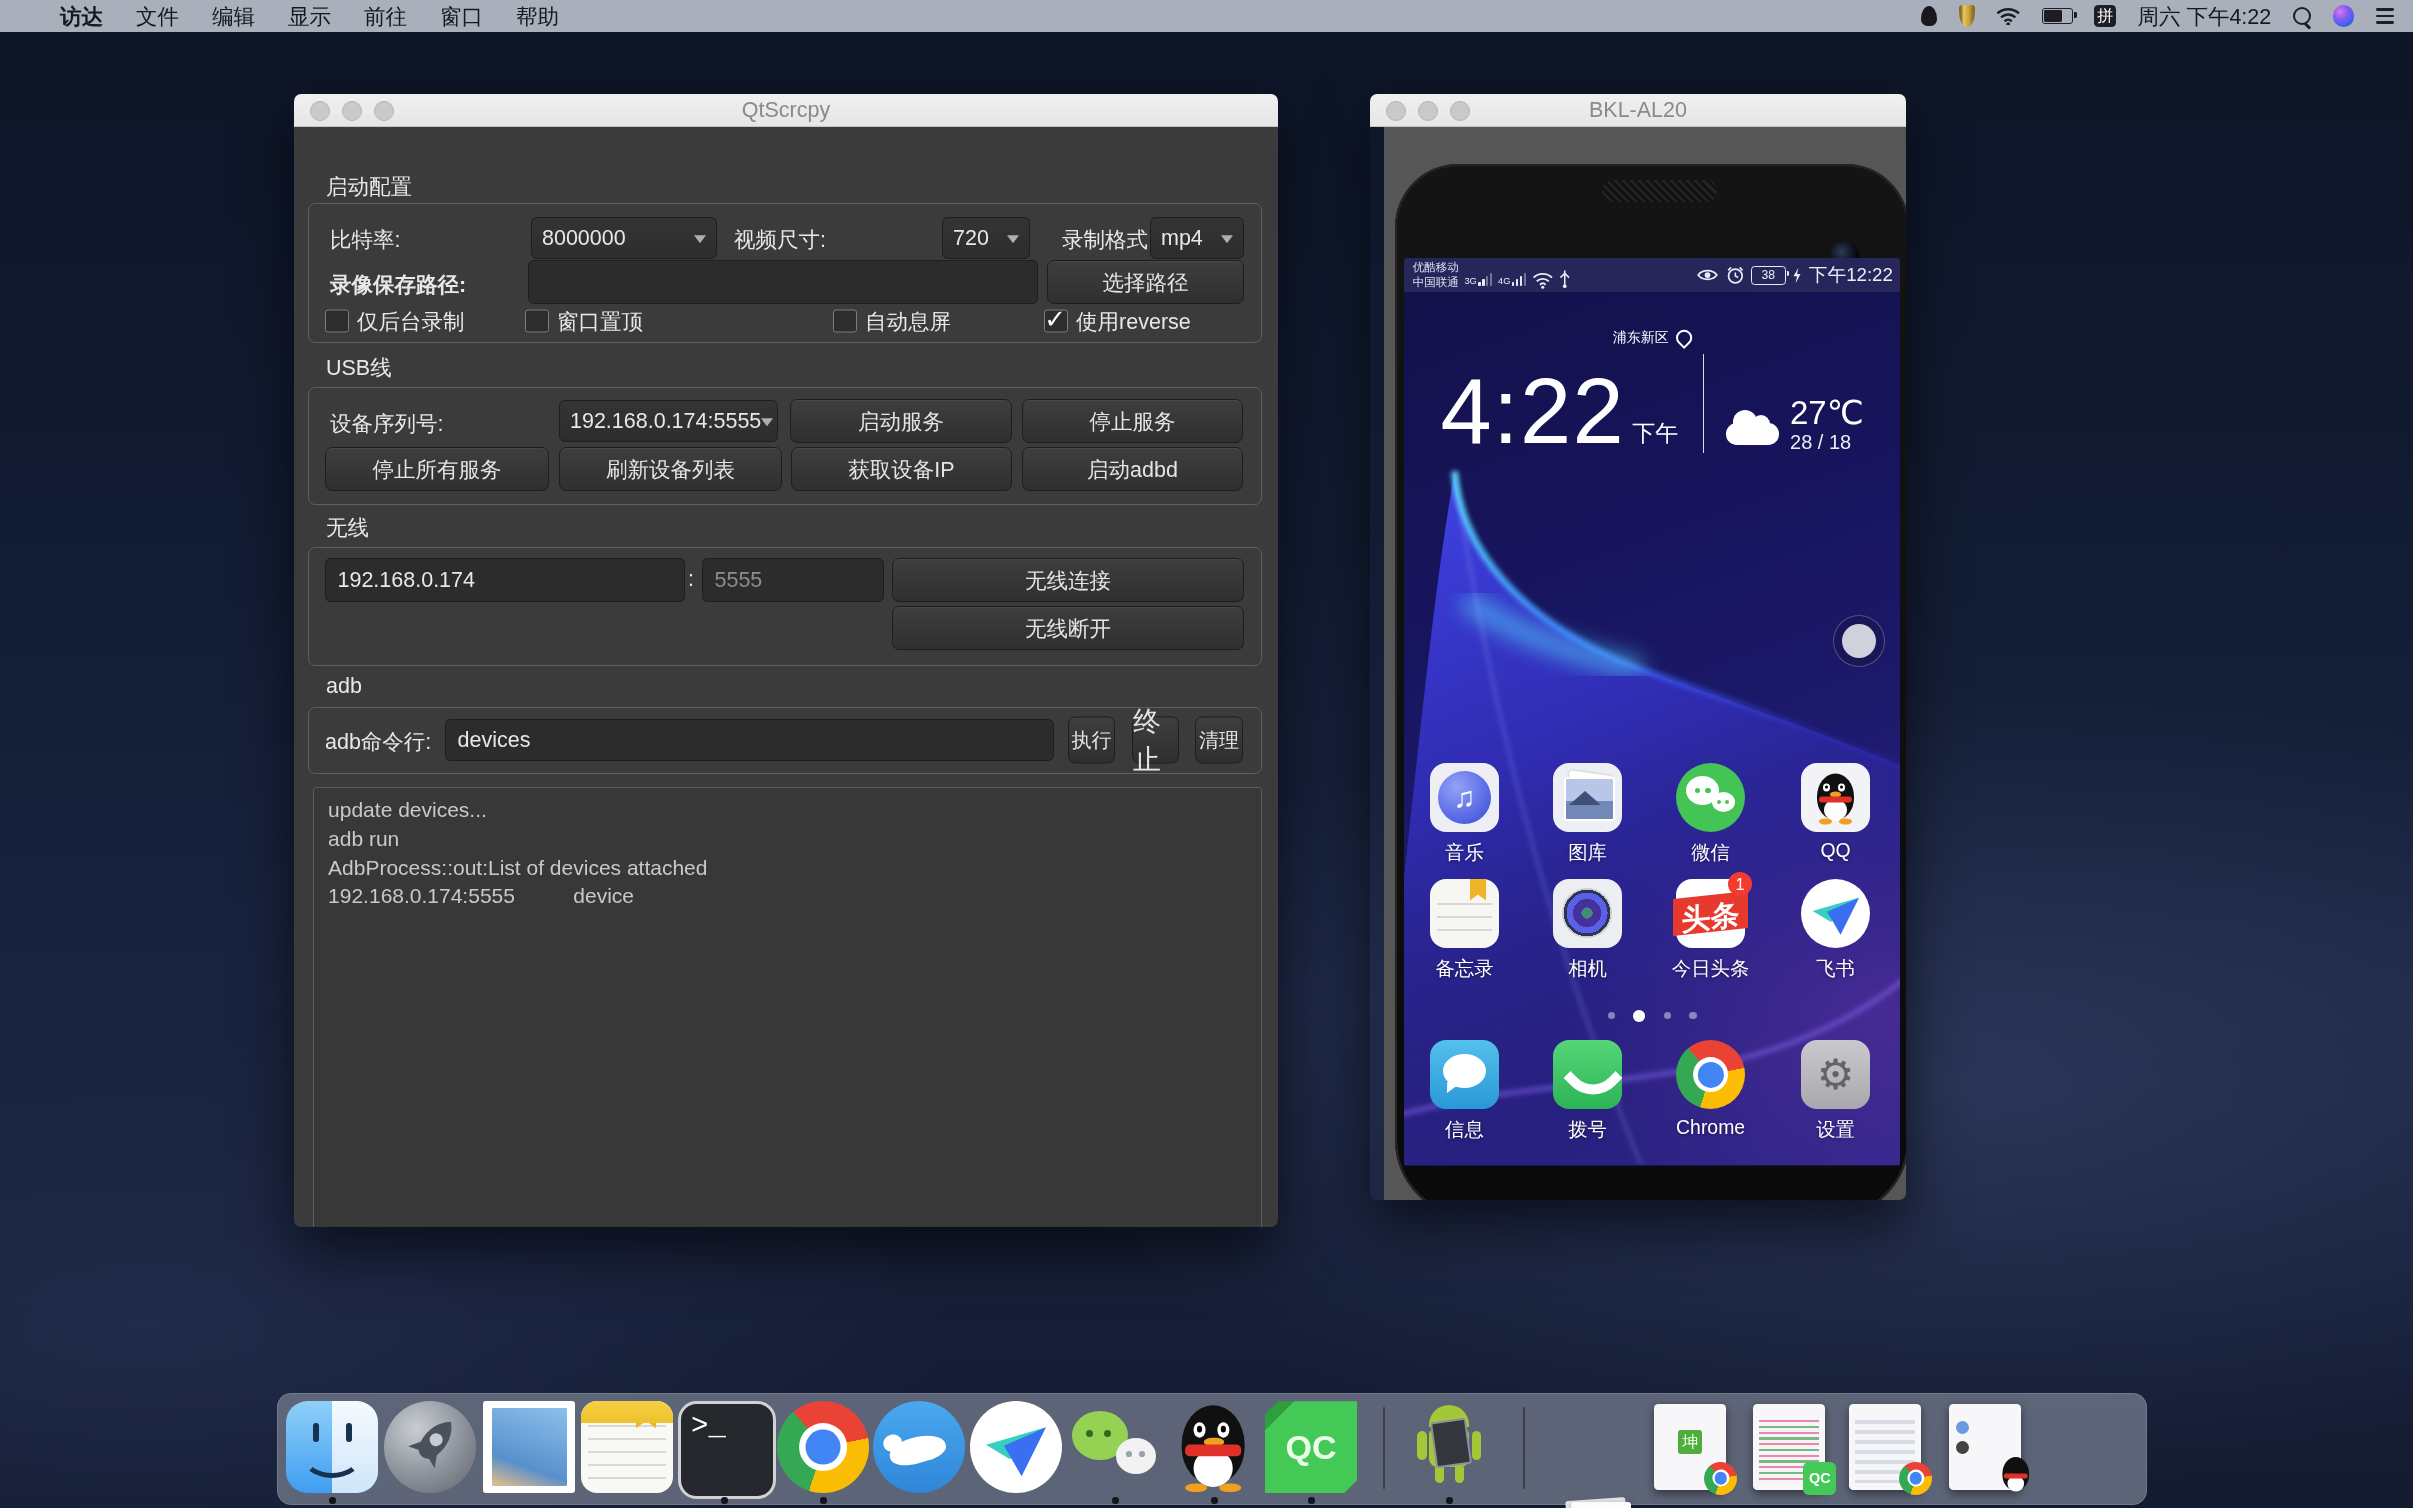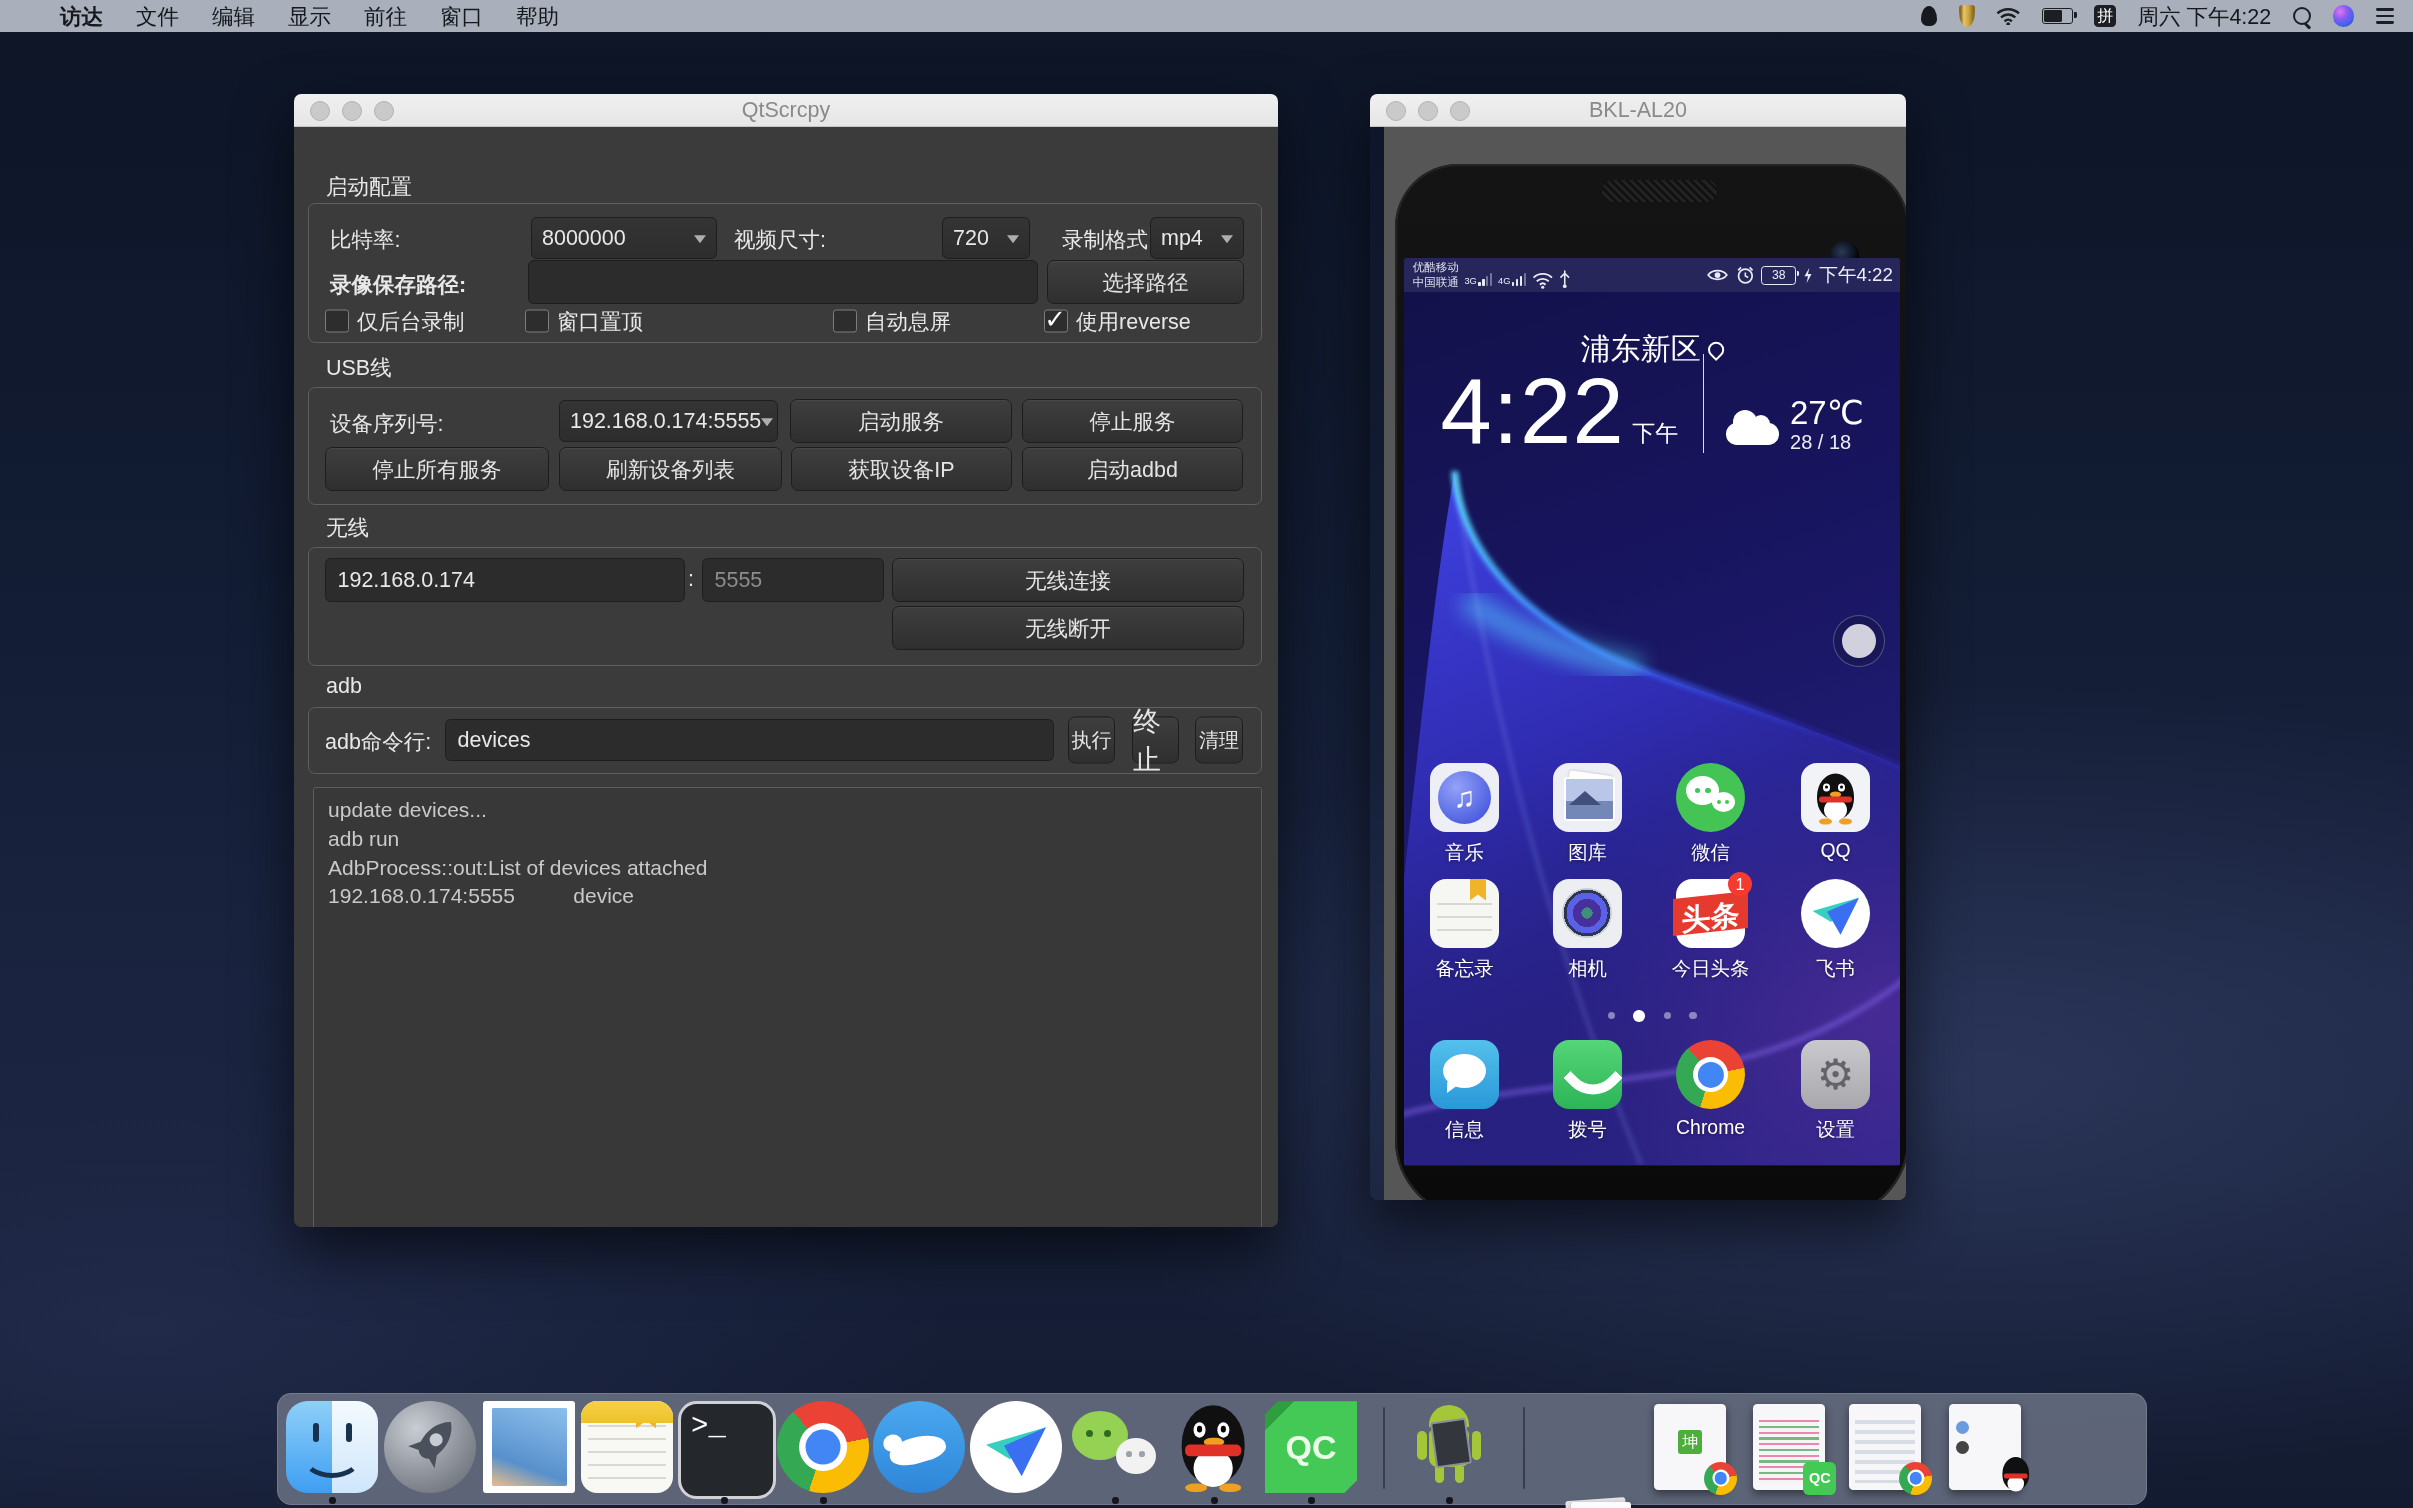--- a/index.html
+++ b/index.html
@@ -62,21 +62,21 @@
   .bars i{width:2.5px;background:#e8eaf6;border-radius:0.7px;display:block;}
   .bars i.dim{background:rgba(232,234,246,.4);}
   .sb-right{position:absolute;right:7.2px;top:0;height:34px;display:flex;align-items:center;gap:6.5px;}
   .sbtime{font-size:18.7px;}
   .bpill{width:33px;height:17px;border:1.4px solid #e8eaf6;border-radius:3.6px;display:flex;align-items:center;justify-content:center;font-size:12.2px;position:relative;}
   .bpill::after{content:"";position:absolute;right:-4.3px;top:4.3px;width:2.2px;height:5.7px;background:#e8eaf6;border-radius:0 1.4px 1.4px 0;}
   .wall{position:absolute;left:0;top:34px;width:496px;height:873px;overflow:hidden;
         background:radial-gradient(460px 374px at 96% 82%, rgba(150,70,210,.38), transparent 70%),
                    linear-gradient(160deg,#13114a 0%,#181560 36%,#1e1a6e 58%,#282183 82%,#2f2790 100%);}
   .wall svg{position:absolute;left:0;top:0;}
-  .ploc{position:absolute;left:0;right:0;top:37px;text-align:center;font-size:30px;color:#fff;display:flex;justify-content:center;align-items:center;gap:7.2px;}
+  .ploc{position:absolute;left:0;right:0;top:37px;text-align:center;font-size:14px;color:#fff;display:flex;justify-content:center;align-items:center;gap:7.2px;}
   .pin{width:11.5px;height:11.5px;border:2.2px solid #fff;border-radius:50% 50% 50% 0;transform:rotate(-45deg);}
   .timewrap{position:absolute;left:0;right:0;top:62px;display:flex;justify-content:center;align-items:flex-end;}
   .btime{font-size:92px;font-weight:100;color:#fff;line-height:1;letter-spacing:1.4px;}
   .bampm{font-size:23px;color:#fff;margin:0 0 8.6px 7.2px;}
   .vline{width:1.4px;height:99px;background:rgba(255,255,255,.85);margin:0 21.5px 4.3px 24.4px;}
   .wx{display:flex;align-items:center;gap:11.5px;margin-bottom:2.9px;}
   .cloud{position:relative;width:53px;height:21.5px;background:#fff;border-radius:10.8px;margin-top:18.7px;}
   .cloud::before{content:"";position:absolute;left:7.2px;top:-13px;width:24.4px;height:24.4px;background:#fff;border-radius:50%;}
   .cloud::after{content:"";position:absolute;left:26px;top:-8.6px;width:18.7px;height:18.7px;background:#fff;border-radius:50%;}
   .wcol{color:#fff;}
@@ -372,21 +372,21 @@
                 <circle cx="13" cy="14" r="9.5" stroke="#e8eaf6" stroke-width="2.4" fill="none"></circle>
                 <path d="M13 9 L13 14 L17 16" stroke="#e8eaf6" stroke-width="2.2" fill="none"></path>
                 <path d="M3 6 L7 2 M23 6 L19 2" stroke="#e8eaf6" stroke-width="2.4" fill="none"></path>
               </svg>
               <span class="bpill">
                   <span>38</span>
                 </span>
               <svg class="svgi" width="10" height="17" viewBox="0 0 14 24">
                 <path d="M9 1 L2 13 L7 13 L5 23 L12 10 L7 10 Z" fill="#e8eaf6"></path>
               </svg>
-              <span class="sbtime">下午4:22</span>
+              <span class="sbtime">下午12:22</span>
             </div>
           </div>
 
           <div class="wall">
             <svg width="496" height="873" viewBox="0 0 690 1216">
               <defs>
                 <linearGradient id="swF" x1="0" y1="0" x2="0.3" y2="1">
                   <stop offset="0" stop-color="#4347f0" stop-opacity="0.95"></stop>
                   <stop offset="0.45" stop-color="#3531c4" stop-opacity="0.8"></stop>
                   <stop offset="1" stop-color="#241d6e" stop-opacity="0.25"></stop>

